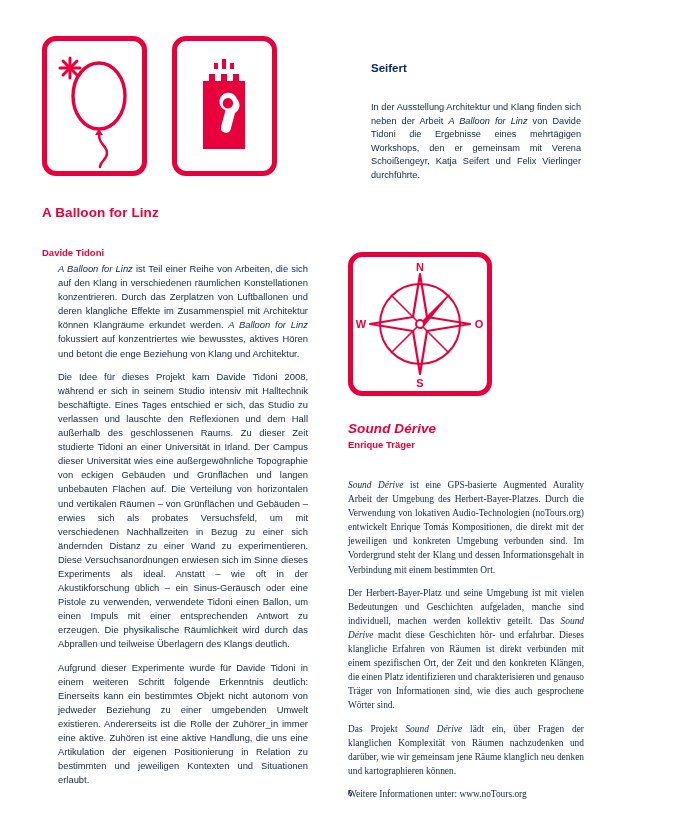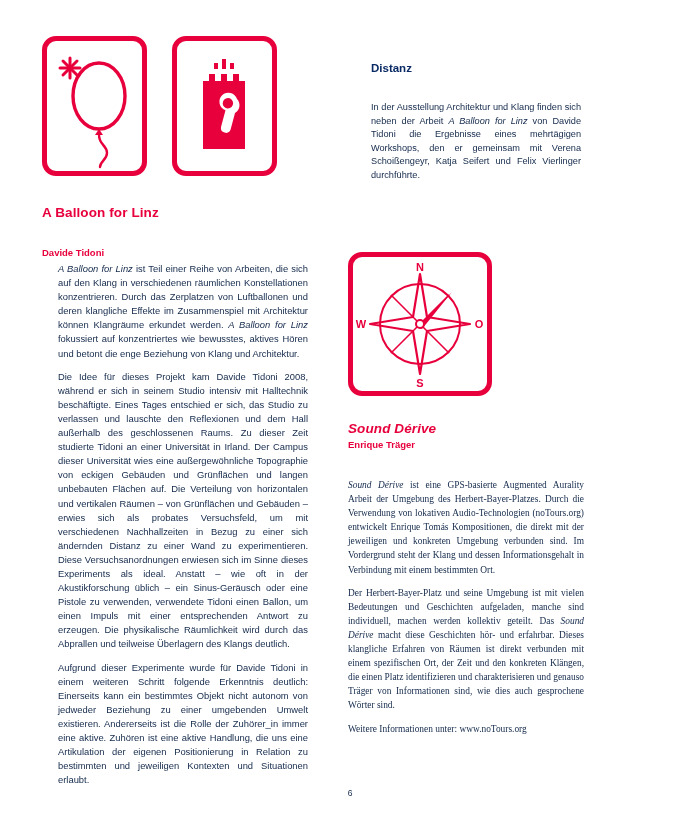--- a/index.html
+++ b/index.html
@@ -151,21 +151,21 @@
       <rect x="45" y="18" width="4" height="10" fill="#e8003c"></rect>
       <rect x="53" y="22" width="4" height="6" fill="#e8003c"></rect>
 
       <g fill="#ffffff">
         <path d="M60 58 a9 9 0 1 0 -11.5 11.2 L44 86 a5 5 0 0 0 9.6 2.6 L58 72
                  a9 9 0 0 0 2-14 z M54.5 58.5 a5.2 5.2 0 1 1 -7.4 7.3 a5.2 5.2 0 0 1 7.4 -7.3 z"></path>
       </g>
     </svg>
   </div>
 
-  <div class="section-title" id="manual-title">Distanz</div>
+  <div class="section-title" id="manual-title">Seifert</div>
   <div class="body-col" id="manual-body">
     <p>In der Ausstellung Architektur und Klang finden sich neben der Arbeit <span class="it">A Balloon for Linz</span> von Davide Tidoni die Ergebnisse eines mehrtägigen Workshops, den er gemeinsam mit Verena Schoißengeyr, Katja Seifert und Felix Vierlinger durchführte.</p>
   </div>
 
   <div class="work-title" id="balloon-title">A Balloon for Linz</div>
   <div class="work-author" id="balloon-author">Davide Tidoni</div>
 
   <div class="body-col" id="balloon-body">
     <p><span class="it">A Balloon for Linz</span> ist Teil einer Reihe von Arbeiten, die sich auf den Klang in verschiedenen räumlichen Konstellationen konzentrieren. Durch das Zerplatzen von Luftballonen und deren klangliche Effekte im Zusammenspiel mit Architektur können Klangräume erkundet werden. <span class="it">A Balloon for Linz</span> fokussiert auf konzentriertes wie bewusstes, aktives Hören und betont die enge Beziehung von Klang und Architektur.</p>
     <p>Die Idee für dieses Projekt kam Davide Tidoni 2008, während er sich in seinem Studio intensiv mit Halltechnik beschäftigte. Eines Tages entschied er sich, das Studio zu verlassen und lauschte den Reflexionen und dem Hall außerhalb des geschlossenen Raums. Zu dieser Zeit studierte Tidoni an einer Universität in Irland. Der Campus dieser Universität wies eine außergewöhnliche Topographie von eckigen Gebäuden und Grünflächen und langen unbebauten Flächen auf. Die Verteilung von horizontalen und vertikalen Räumen – von Grünflächen und Gebäuden – erwies sich als probates Versuchsfeld, um mit verschiedenen Nachhallzeiten in Bezug zu einer sich ändernden Distanz zu einer Wand zu experimentieren. Diese Versuchsanordnungen erwiesen sich im Sinne dieses Experiments als ideal. Anstatt – wie oft in der Akustikforschung üblich – ein Sinus-Geräusch oder eine Pistole zu verwenden, verwendete Tidoni einen Ballon, um einen Impuls mit einer entsprechenden Antwort zu erzeugen. Die physikalische Räumlichkeit wird durch das Abprallen und teilweise Überlagern des Klangs deutlich.</p>
@@ -192,17 +192,18 @@
       <text x="8" y="71" text-anchor="middle" font-family="Liberation Sans, sans-serif" font-size="11" font-weight="bold" fill="#e8003c">W</text>
     </svg>
   </div>
 
   <div class="work-title it" id="derive-title">Sound Dérive</div>
   <div class="work-author" id="derive-author">Enrique Träger</div>
 
   <div class="body-col" id="derive-body">
     <p><span class="it">Sound Dérive</span> ist eine GPS-basierte Augmented Aurality Arbeit der Umgebung des Herbert-Bayer-Platzes. Durch die Verwendung von lokativen Audio-Technologien (noTours.org) entwickelt Enrique Tomás Kompositionen, die direkt mit der jeweiligen und konkreten Umgebung verbunden sind. Im Vordergrund steht der Klang und dessen Informationsgehalt in Verbindung mit einem bestimmten Ort.</p>
     <p>Der Herbert-Bayer-Platz und seine Umgebung ist mit vielen Bedeutungen und Geschichten aufgeladen, manche sind individuell, machen werden kollektiv geteilt. Das <span class="it">Sound Dérive</span> macht diese Geschichten hör- und erfahrbar. Dieses klangliche Erfahren von Räumen ist direkt verbunden mit einem spezifischen Ort, der Zeit und den konkreten Klängen, die einen Platz identifizieren und charakterisieren und genauso Träger von Informationen sind, wie dies auch gesprochene Wörter sind.</p>
+    <p>Das Projekt <span class="it">Sound Dérive</span> lädt ein, über Fragen der klanglichen Komplexität von Räumen nachzudenken und darüber, wie wir gemeinsam jene Räume klanglich neu denken und kartographieren können.</p>
     <p>Weitere Informationen unter: www.noTours.org</p>
   </div>
 
   <div class="page-number">6</div>
 </div>
 
 </body></html>

